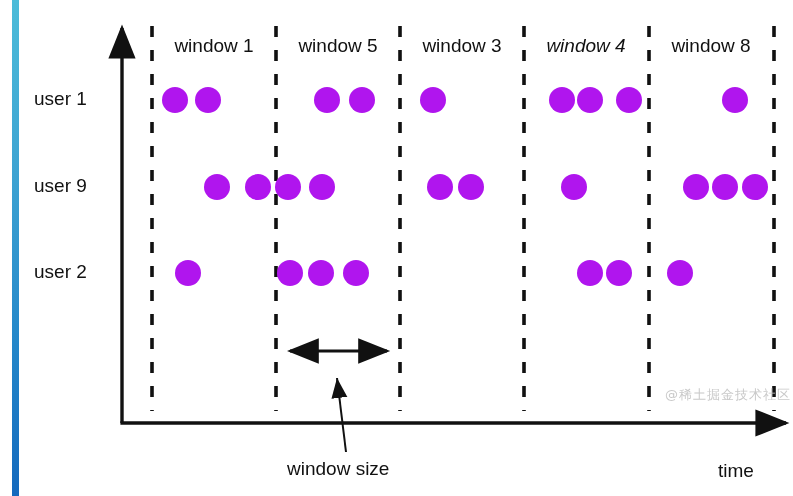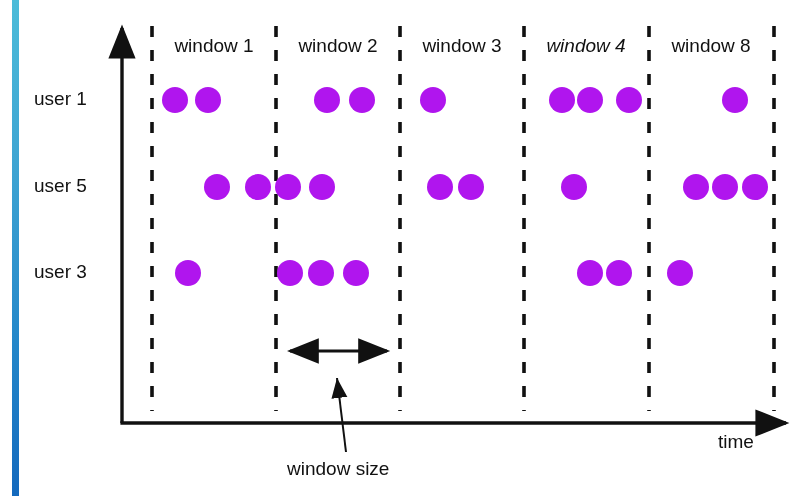--- a/index.html
+++ b/index.html
@@ -19,21 +19,21 @@
   .lbl{
     position:absolute;
     color:#111111;
     font-size:19px;
     line-height:22px;
     white-space:nowrap;
     font-family:"Liberation Sans", sans-serif;
   }
   .winlbl{font-size:19px;text-align:center;}
   .userlbl{font-size:19px;}
-  .axislbl{font-size:19px;}
+  .axislbl{font-size:19px;margin-top:29px;}
   .wsize{font-size:19px;}
   .watermark{
     position:absolute;
     right:14px;bottom:8px;
     font-size:13px;
     color:#c9c9c9;
     letter-spacing:1px;
     font-family:"DejaVu Sans", sans-serif;
     white-space:nowrap;
   }
@@ -99,26 +99,27 @@
         <ellipse cx="668" cy="273" rx="13" ry="13" fill="#b015ee"></ellipse>
       </g>
     <g id="annot">
         <line x1="278" y1="351" x2="375" y2="351" stroke="#111111" stroke-width="3.2" marker-start="url(#arrowStart)" marker-end="url(#arrowEnd)"></line>
         <line x1="334" y1="452" x2="325" y2="378" stroke="#111111" stroke-width="2" marker-end="url(#arrowThin)"></line>
       </g>
   </svg>
 
   <div id="labels-layer">
       <div class="lbl winlbl" style="left: 142px; top: 35px; width: 120px;">window 1</div>
-      <div class="lbl winlbl" style="left: 266px; top: 35px; width: 120px;">window 2</div>
+      <div class="lbl winlbl" style="left: 266px; top: 35px; width: 120px;">window 5</div>
       <div class="lbl winlbl" style="left: 390px; top: 35px; width: 120px; text-align: center;">window 3</div>
       <div class="lbl winlbl" style="left: 514px; top: 35px; width: 120px; font-style: italic;">window 4</div>
       <div class="lbl winlbl" style="left: 639px; top: 35px; width: 120px;">window 8</div>
       <div class="lbl userlbl" style="left: 22px; top: 88px;">user 1</div>
-      <div class="lbl userlbl" style="left: 22px; top: 175px;">user 5</div>
-      <div class="lbl userlbl" style="left: 22px; top: 261px;">user 3</div>
+      <div class="lbl userlbl" style="left: 22px; top: 175px;">user 9</div>
+      <div class="lbl userlbl" style="left: 22px; top: 261px;">user 2</div>
     </div>
 
   <div class="lbl axislbl" id="xaxis-label" style="left: 706px; top: 431px;">time</div>
 
   <div class="lbl wsize" id="wsize-label" style="left: 275px; top: 458px;">window size</div>
 
+  <div class="watermark">@稀土掘金技术社区</div>
 </div>
 
 </body></html>

